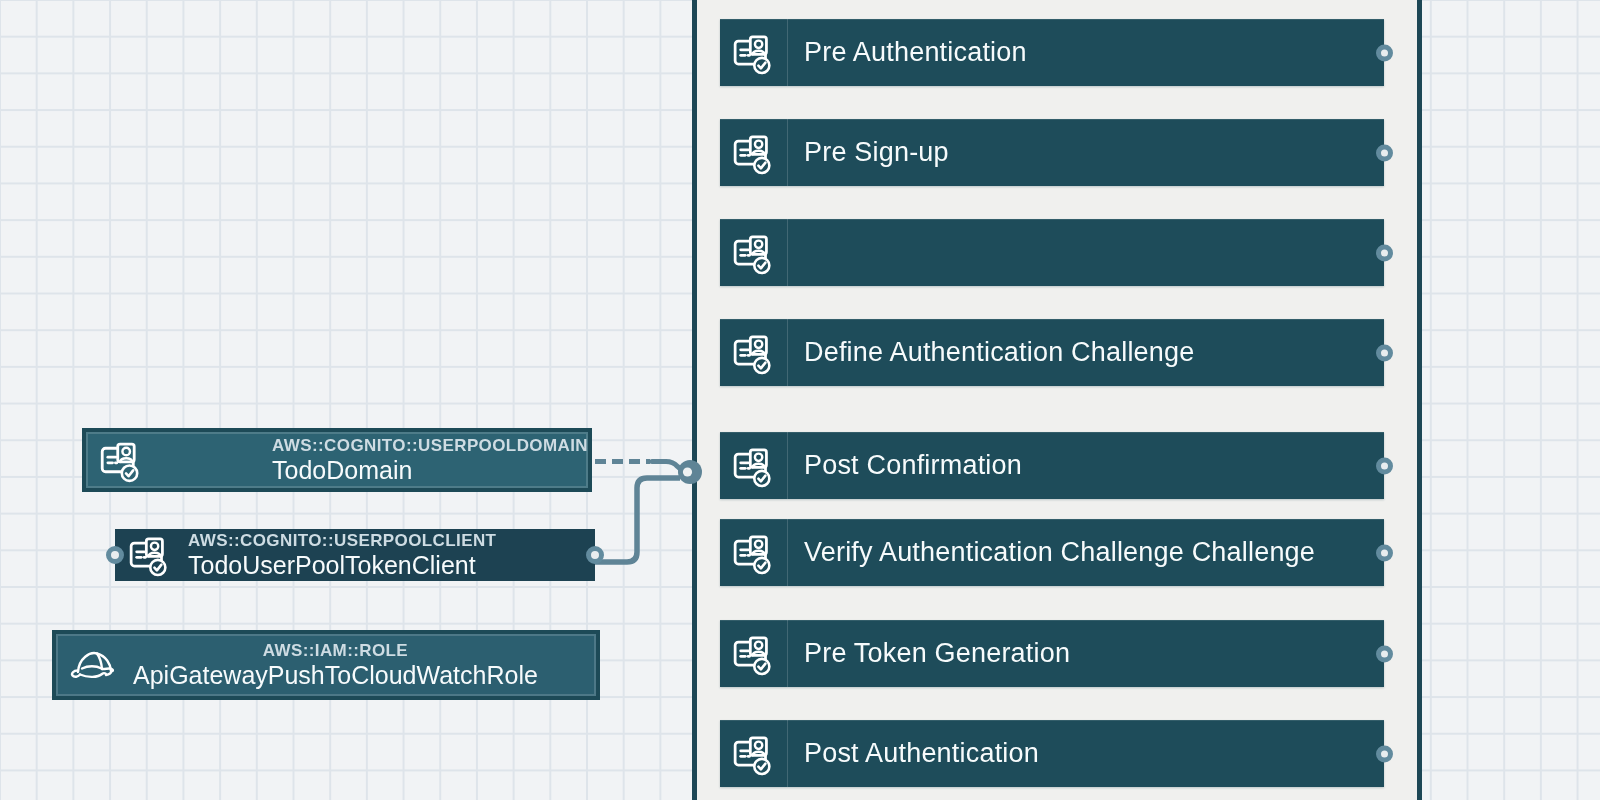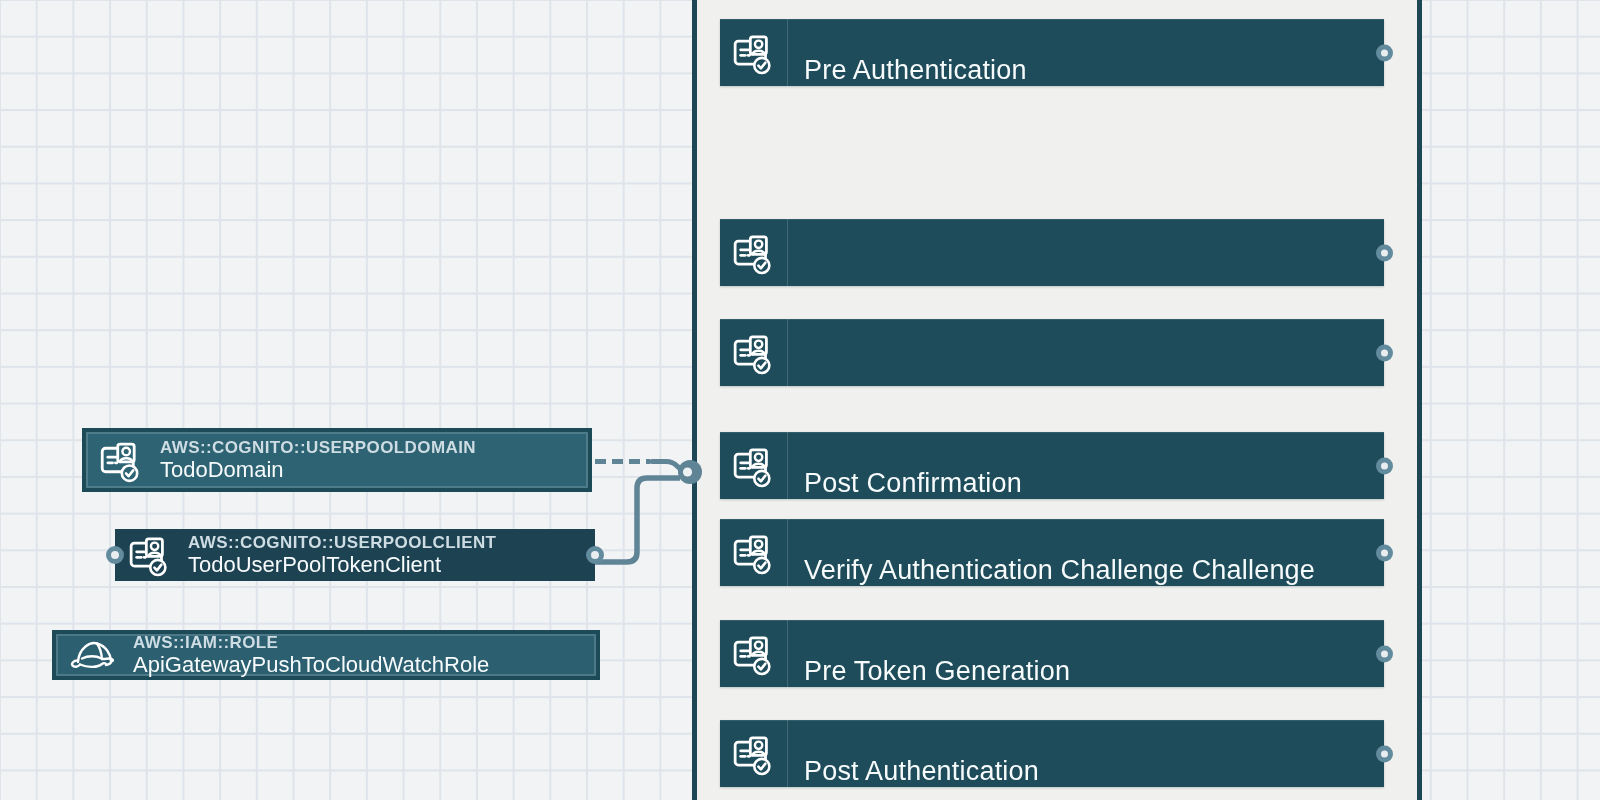--- a/index.html
+++ b/index.html
@@ -30,21 +30,21 @@
   }
 
   
   .row {
     position: absolute;
     left: 720px;
     width: 664px; height: 67px;
     background: var(--row-fill, #1e4c5a);
     box-shadow: inset 0 1px 0 rgba(255,255,255,0.10), 0 1px 2px rgba(29,71,85,0.25);
     display: flex;
-    align-items: flex-end;
+    align-items: center;
     color: #f7fbfc;
   }
   .row-icon-cell {
     width: 68px; height: 100%;
     flex: 0 0 68px;
     display: flex; align-items: center; justify-content: center;
     border-right: 1px solid rgba(255,255,255,0.16);
     box-sizing: border-box;
   }
   .row-label {
@@ -75,35 +75,35 @@
     box-sizing: border-box;
     display: flex;
     align-items: center;
     padding-left: 12px;
     color: #f7fbfc;
   }
   .node-bordered {
     border: 4px solid var(--node-border, #1d4a57);
     box-shadow: inset 0 0 0 2px rgba(255,255,255,0.16);
   }
-  .node-tododomain   { left: 82px;  top: 428px; width: 510px; height: 64px; background: var(--node-selected-fill, #2d6373); --icon-bg: var(--node-selected-fill, #2d6373); }
+  .node-tododomain   { left: 82px;  top: 428px; width: 510px; height: 64px; background: var(--node-selected-fill, #2d6373); justify-content: space-between; --icon-bg: var(--node-selected-fill, #2d6373); }
   .node-tokenclient  { left: 115px; top: 529px; width: 480px; height: 52px; background: var(--node-dark-fill, #1d4252);   --icon-bg: var(--node-dark-fill, #1d4252); }
-  .node-iamrole      { left: 52px;  top: 630px; width: 548px; height: 50px; background: var(--iam-fill, #2c5f70);          --icon-bg: var(--iam-fill, #2c5f70); }
+  .node-iamrole      { left: 52px;  top: 630px; width: 548px; height: 70px; background: var(--iam-fill, #2c5f70); text-align: center;          --icon-bg: var(--iam-fill, #2c5f70); }
   .node-icon { flex: 0 0 auto; display:flex; align-items:center; justify-content:center; }
   .node-text { margin-left: 15px; line-height: 1.05; min-width: 0; }
   .node-type {
     font-size: 17px;
     font-weight: bold;
     letter-spacing: 0.4px;
     color: #cedce3;
     margin-bottom: 2px;
     white-space: nowrap;
   }
   .node-name {
-    font-size: 22px;
+    font-size: 25px;
     color: #f7fbfc;
     white-space: nowrap;
   }
 
   .row { --icon-bg: var(--row-fill, #1e4c5a); }
 
   
   .edges {
     position: absolute;
     left: 0; top: 0;
@@ -147,34 +147,44 @@
 
   <div class="row" style="top:19px">
     <span class="row-icon-cell">
         <svg class="icon-svg" width="46" height="46">
           <use href="#cognito-icon"></use>
         </svg>
       </span>
     <span class="row-label">Pre Authentication</span>
     <span class="port port-right"></span>
   </div>
+  <div class="row" style="top:119px">
+    <span class="row-icon-cell">
+        <svg class="icon-svg" width="46" height="46">
+          <use href="#cognito-icon"></use>
+        </svg>
+      </span>
+    <span class="row-label">Pre Sign-up</span>
+    <span class="port port-right"></span>
+  </div>
   <div class="row" style="top:219px">
     <span class="row-icon-cell">
         <svg class="icon-svg" width="46" height="46">
           <use href="#cognito-icon"></use>
         </svg>
       </span>
     <span class="port port-right"></span>
   </div>
   <div class="row" style="top:319px">
     <span class="row-icon-cell">
         <svg class="icon-svg" width="46" height="46">
           <use href="#cognito-icon"></use>
         </svg>
       </span>
+    <span class="row-label">Define Authentication Challenge</span>
     <span class="port port-right"></span>
   </div>
   <div class="row" style="top:432px">
     <span class="row-icon-cell">
         <svg class="icon-svg" width="46" height="46">
           <use href="#cognito-icon"></use>
         </svg>
       </span>
     <span class="row-label">Post Confirmation</span>
     <span class="port port-right"></span>

